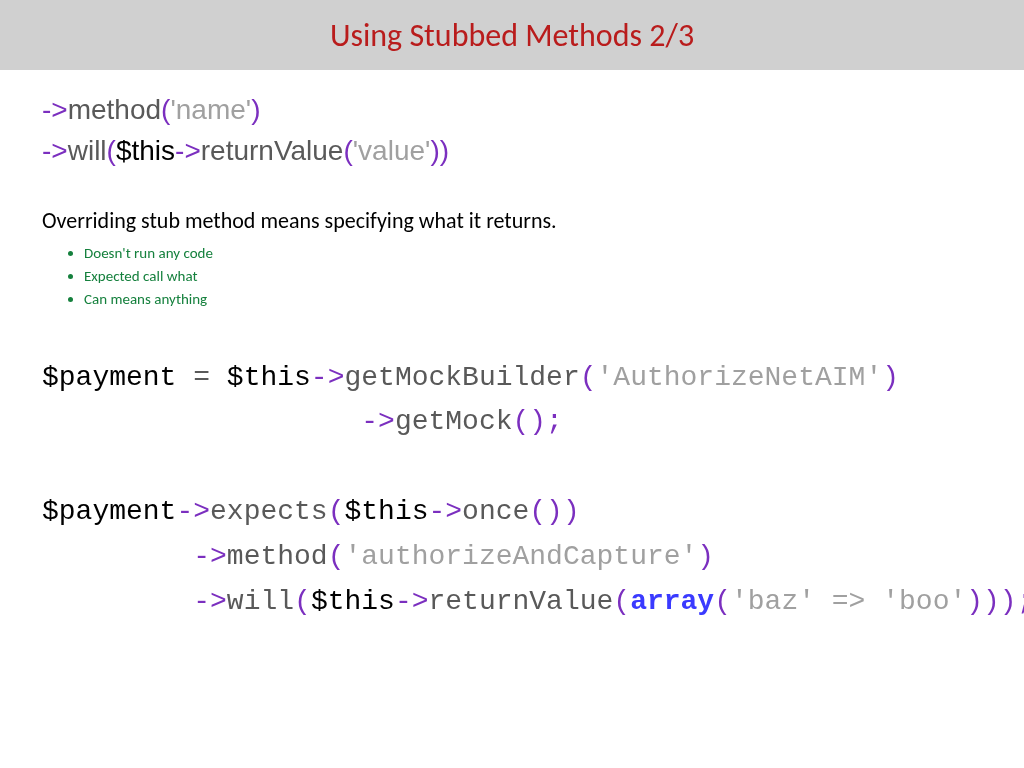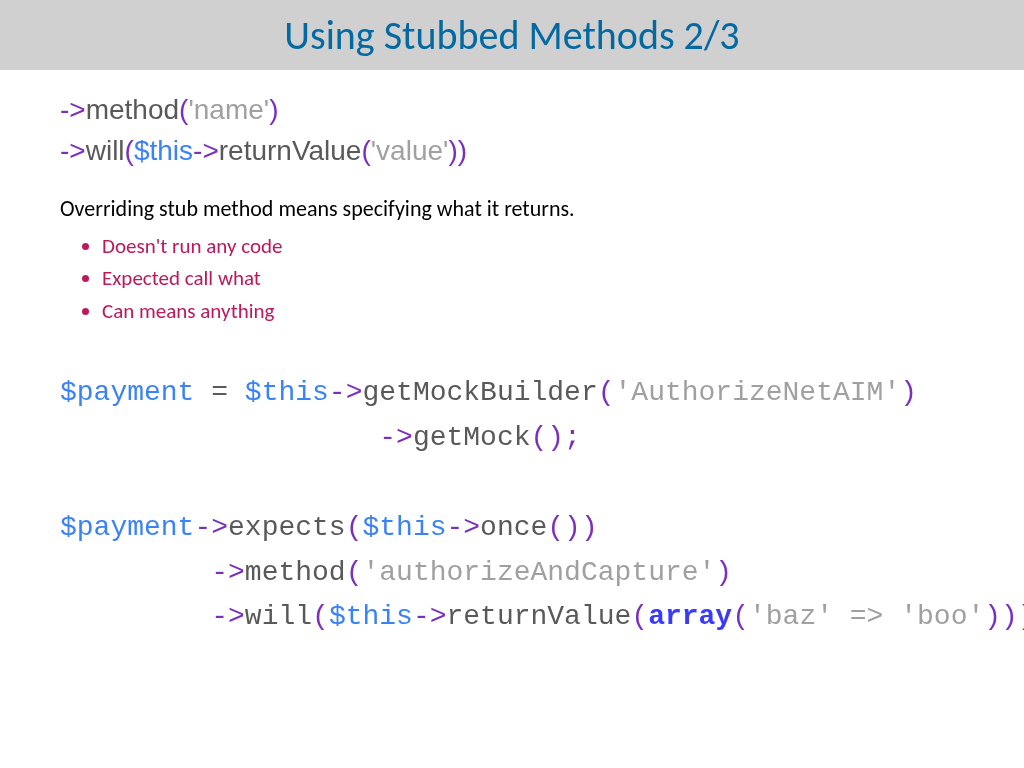--- a/index.html
+++ b/index.html
@@ -11,54 +11,54 @@
     overflow: hidden;
   }
   .title-bar {
     background: #d0d0d0;
     height: 70px;
     display: flex;
     align-items: center;
     justify-content: center;
   }
   .title {
-    font-size: 40px;
-    color: #0369a1;
+    font-size: 32px;
+    color: #b91c1c;
   }
   .content {
-    padding: 20px 42px 0 60px;
+    padding: 20px 42px 0 42px;
   }
   .code-line {
     font-family: Verdana, "Segoe UI", sans-serif;
     font-size: 28px;
     line-height: 1.45;
     color: #595959;
   }
   .arrow { color: #7b2fbf; }
   .paren { color: #7b2fbf; }
   .string { color: #a0a0a0; }
-  .this-kw { color: #3b82f6; }
+  .this-kw { color: #000000; }
   .keyword { color: #3a3aff; font-weight: bold; }
   .method-name { color: #595959; }
   .explain-block {
-    margin-top: 24px;
+    margin-top: 36px;
   }
   .explain {
     font-size: 22px;
     color: #000000;
     line-height: 1.3;
   }
   ul.bullets {
     margin-top: 6px;
     list-style: disc;
     padding-left: 42px;
   }
   ul.bullets li {
-    font-size: 21px;
-    color: #be185d;
+    font-size: 15px;
+    color: #15803d;
     line-height: 1.55;
   }
   .code2 {
     margin-top: 44px;
     font-family: Liberation Mono, monospace;
     font-size: 28px;
     line-height: 1.6;
     white-space: pre;
     color: #595959;
   }

